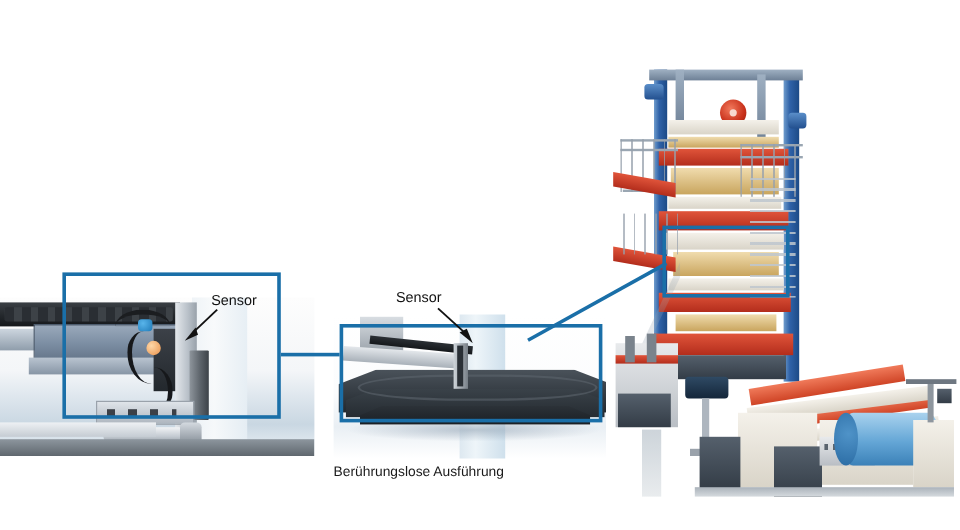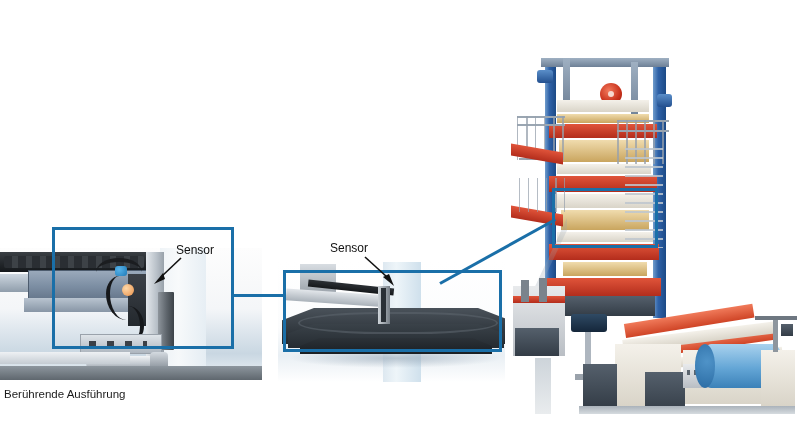--- a/index.html
+++ b/index.html
@@ -256,15 +256,15 @@
     <line x1="31" y1="3" x2="11" y2="22" stroke="#111" stroke-width="1.6"></line>
     <polygon points="4,29 13,18 15,24" fill="#111"></polygon>
   </svg>
 
   <div class="sensor-label" style="left:330px;top:241px;">Sensor</div>
   <svg class="arrow-svg" style="left:362px;top:255px;" width="36" height="32" viewBox="0 0 36 32">
     <line x1="3" y1="2" x2="25" y2="22" stroke="#111" stroke-width="1.6"></line>
     <polygon points="32,31 21,22 27,19" fill="#111"></polygon>
   </svg>
 
-  <div class="caption" style="left:4px;top:388px;">Berührende Ausführung</div>
+  <div class="caption" style="left:278px;top:388px;">Berührungslose Ausführung</div>
 
 </div>
 
 </body></html>

